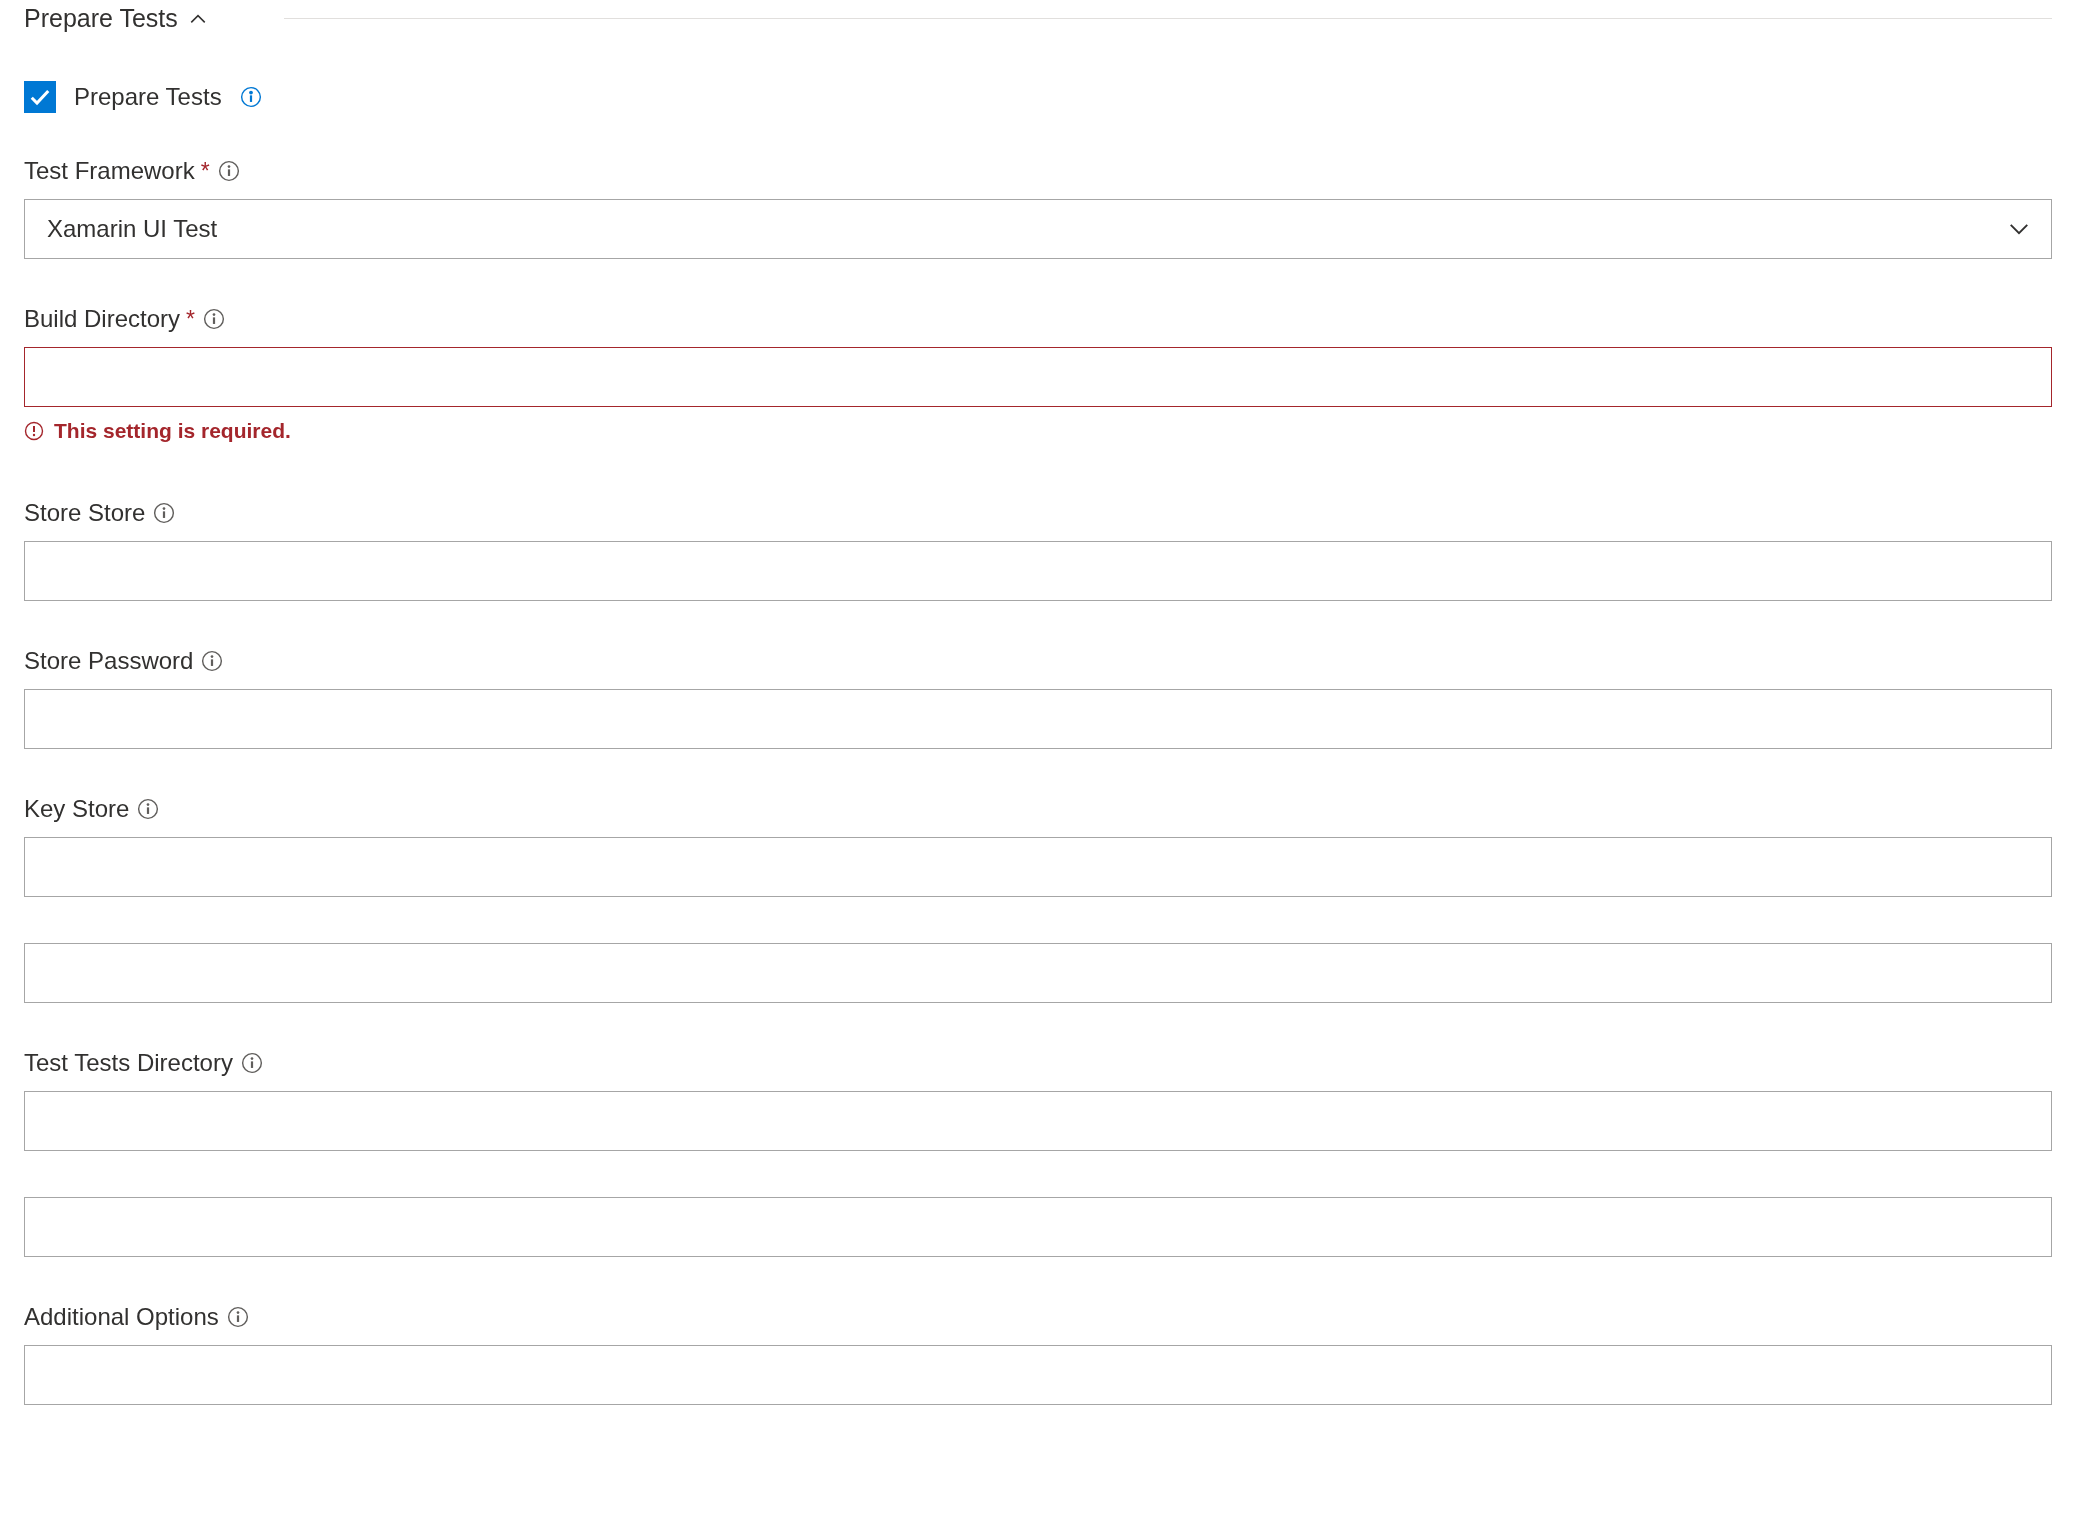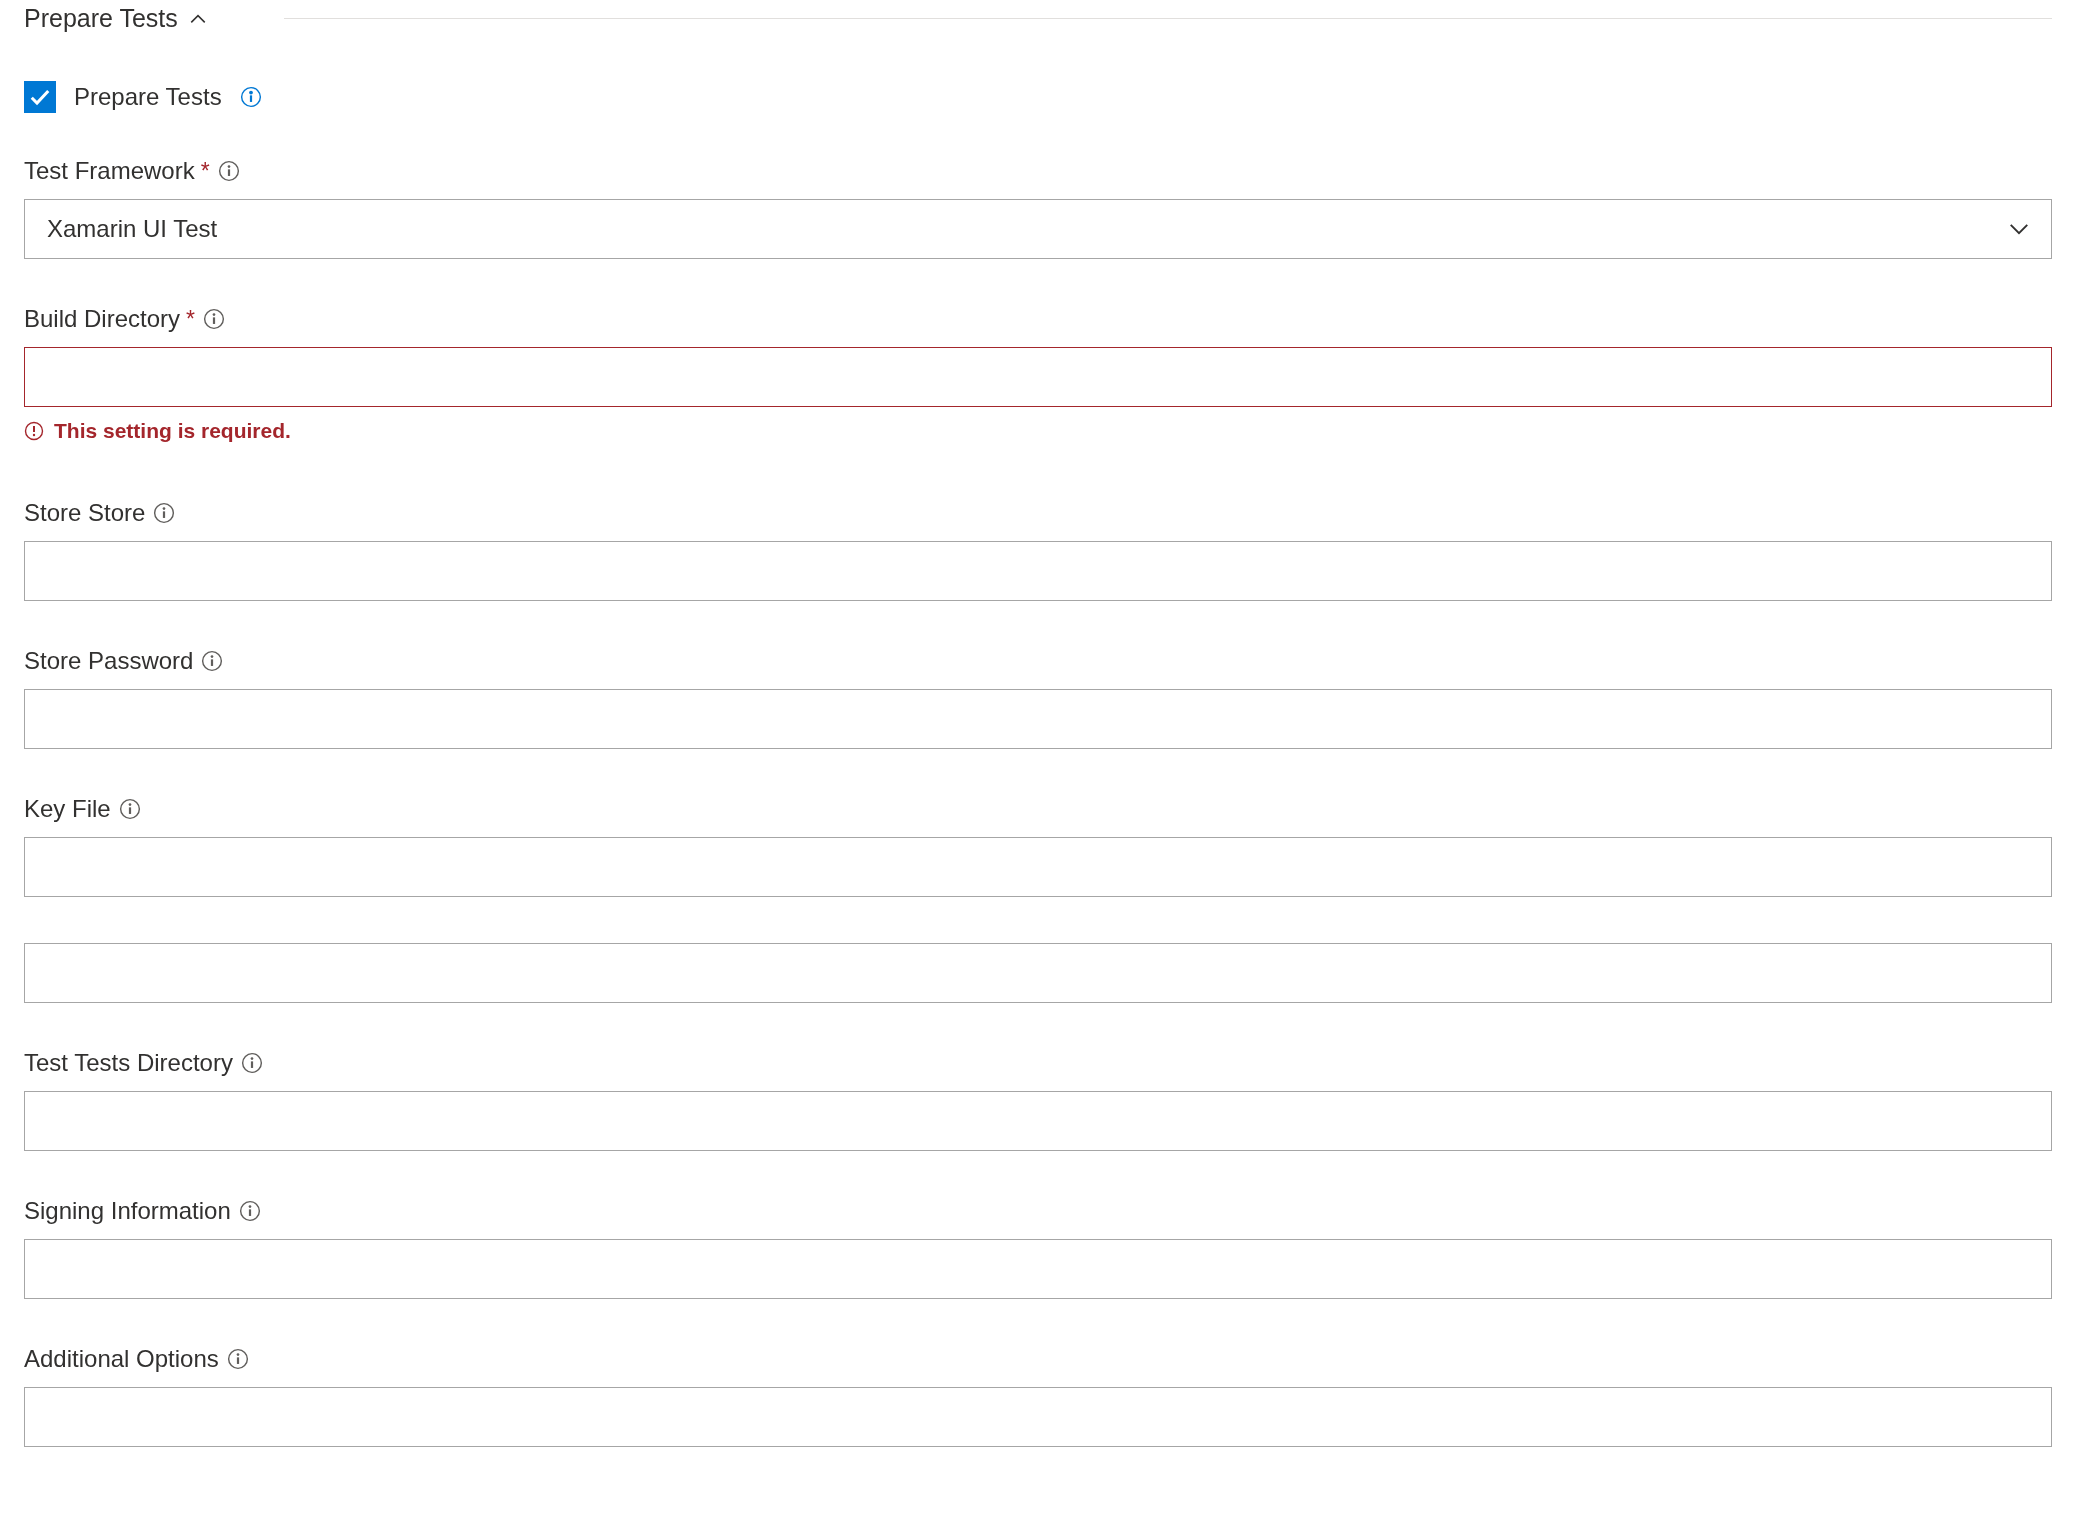--- a/index.html
+++ b/index.html
@@ -257,21 +257,21 @@
           <circle cx="10" cy="6" r="1.2" fill="#605e5c"></circle>
           <rect x="9" y="8.5" width="2" height="6" fill="#605e5c"></rect>
         </svg>
     </span>
   </div>
   <input type="text" class="text-input" value="" style="">
 </div>
 
 <div class="field">
   <div class="field-label-row">
-    <span class="field-label">Key File</span>
+    <span class="field-label">Key Store</span>
     <span class="info-icon">
       <svg viewBox="0 0 20 20">
           <circle cx="10" cy="10" r="8.5" fill="none" stroke="#605e5c" stroke-width="1.3"></circle>
           <circle cx="10" cy="6" r="1.2" fill="#605e5c"></circle>
           <rect x="9" y="8.5" width="2" height="6" fill="#605e5c"></rect>
         </svg>
     </span>
   </div>
   <input type="text" class="text-input" value="" style="">
 </div>
@@ -288,30 +288,20 @@
           <circle cx="10" cy="10" r="8.5" fill="none" stroke="#605e5c" stroke-width="1.3"></circle>
           <circle cx="10" cy="6" r="1.2" fill="#605e5c"></circle>
           <rect x="9" y="8.5" width="2" height="6" fill="#605e5c"></rect>
         </svg>
     </span>
   </div>
   <input type="text" class="text-input" value="" style="">
 </div>
 
 <div class="field">
-  <div class="field-label-row">
-    <span class="field-label">Signing Information</span>
-    <span class="info-icon">
-      <svg viewBox="0 0 20 20">
-          <circle cx="10" cy="10" r="8.5" fill="none" stroke="#605e5c" stroke-width="1.3"></circle>
-          <circle cx="10" cy="6" r="1.2" fill="#605e5c"></circle>
-          <rect x="9" y="8.5" width="2" height="6" fill="#605e5c"></rect>
-        </svg>
-    </span>
-  </div>
   <input type="text" class="text-input" value="" style="">
 </div>
 
 <div class="field">
   <div class="field-label-row">
     <span class="field-label">Additional Options</span>
     <span class="info-icon">
       <svg viewBox="0 0 20 20">
           <circle cx="10" cy="10" r="8.5" fill="none" stroke="#605e5c" stroke-width="1.3"></circle>
           <circle cx="10" cy="6" r="1.2" fill="#605e5c"></circle>

